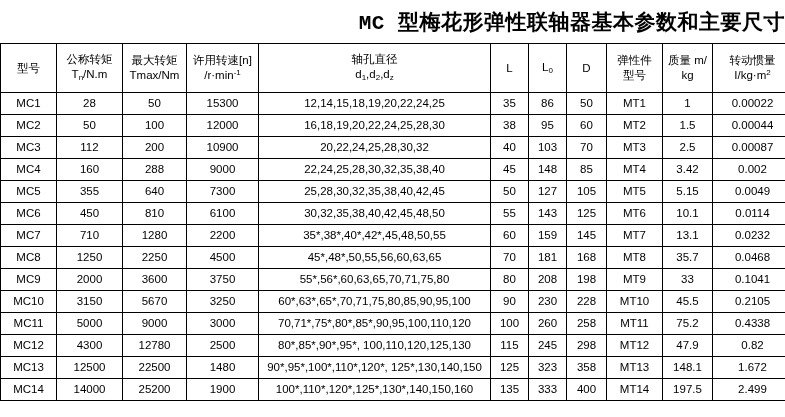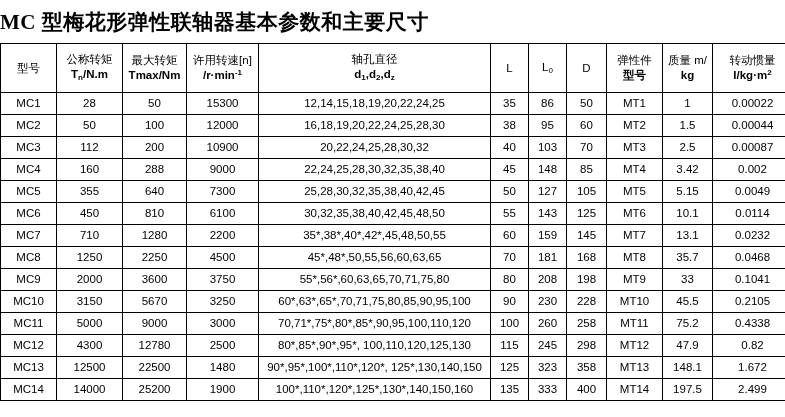--- a/index.html
+++ b/index.html
@@ -14,22 +14,22 @@
     color: #000000;
     overflow: hidden;
   }
   .page {
     width: 785px;
     height: 417px;
     position: relative;
     box-sizing: border-box;
   }
   .doc-title {
-    text-align: left;
-    font-family: Liberation Serif, serif;
+    text-align: right;
+    font-family: Liberation Mono, monospace;
     font-weight: bold;
     font-size: 21px;
     letter-spacing: 0.5px;
     padding-top: 8px;
     padding-bottom: 7px;
     color: #000;
   }
   table.spec {
     border-collapse: collapse;
     width: 757px;
@@ -52,21 +52,21 @@
   }
   table.spec tbody td {
     height: 21px;
     font-size: 11.5px;
   }
   .hdr-lines {
     display: block;
     line-height: 1.3;
   }
   .hdr-lines .l1 { display: block; }
-  .hdr-lines .l2 { display: block; font-weight: bold; }
+  .hdr-lines .l2 { display: block; }
   sub {
     font-size: 8px;
     vertical-align: -0.25em;
   }
   sup {
     font-size: 8px;
     vertical-align: 0.45em;
   }
   .col-model   { width: 56px; }
   .col-torque  { width: 66px; }

